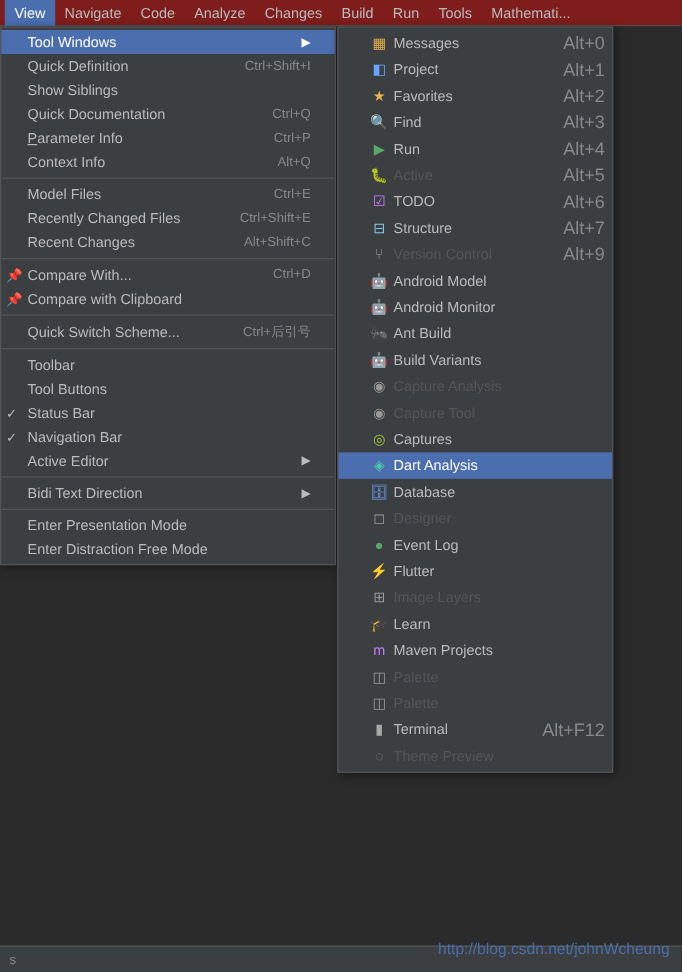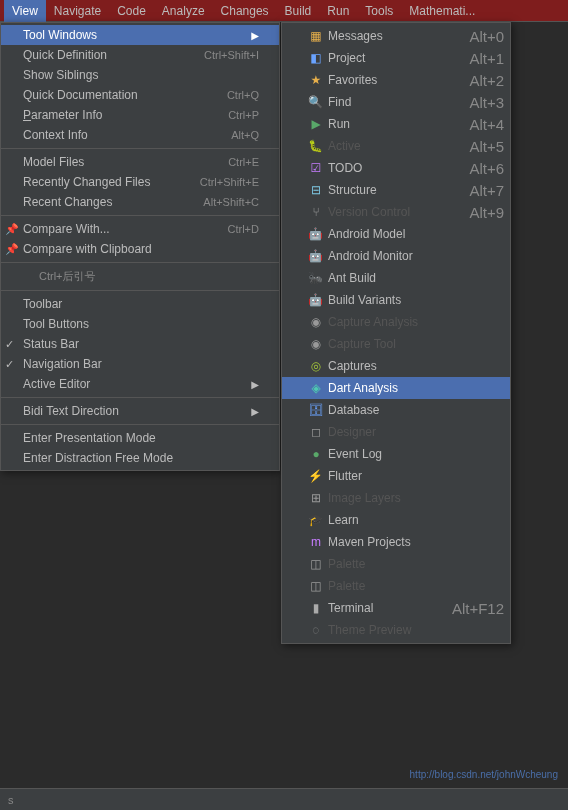--- a/index.html
+++ b/index.html
@@ -204,24 +204,24 @@
       top: 22px;
       left: 0;
       right: 0;
       bottom: 22px;
       background: #2b2b2b;
     }
 
     
     .watermark {
       position: absolute;
-      bottom: 30px;
+      bottom: 12px;
       right: 10px;
       color: #4a6ea8;
-      font-size: 10px;
+      font-size: 13px;
     }
   </style>
 </head>
 <body>
 
 <div class="menubar">
   <div class="menubar-item active">View</div>
   <div class="menubar-item">Navigate</div>
   <div class="menubar-item">Code</div>
   <div class="menubar-item">Analyze</div>
@@ -292,20 +292,21 @@
   </div>
 
   <div class="menu-item">
     <span class="pin-icon">📌</span>
     <span class="label">Compare with Clipboard</span>
   </div>
 
   <div class="menu-separator"></div>
 
   <div class="menu-item">
+    <span class="label">Quick Switch Scheme...</span>
     <span class="shortcut">Ctrl+后引号</span>
   </div>
 
   <div class="menu-separator"></div>
 
   <div class="menu-item">
     <span class="label">Toolbar</span>
   </div>
 
   <div class="menu-item">

